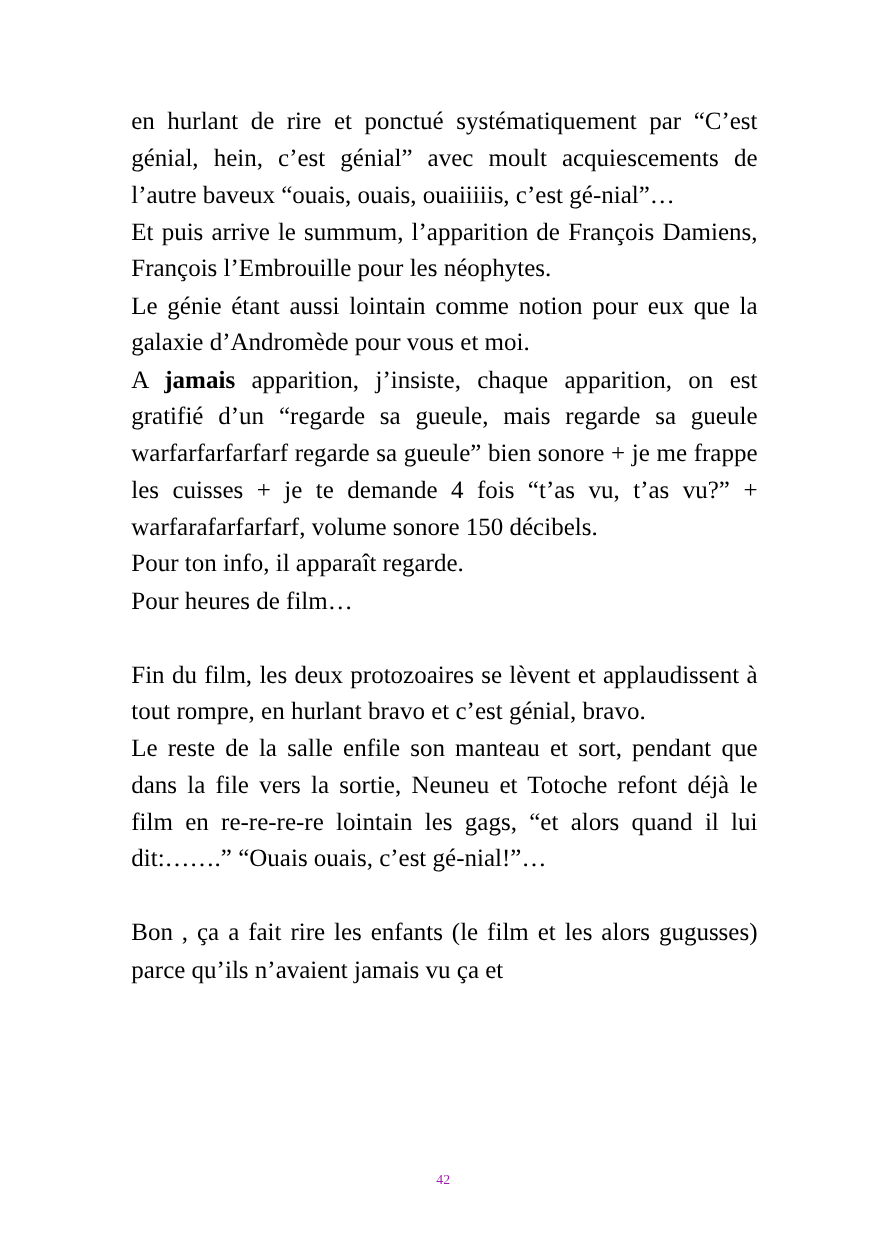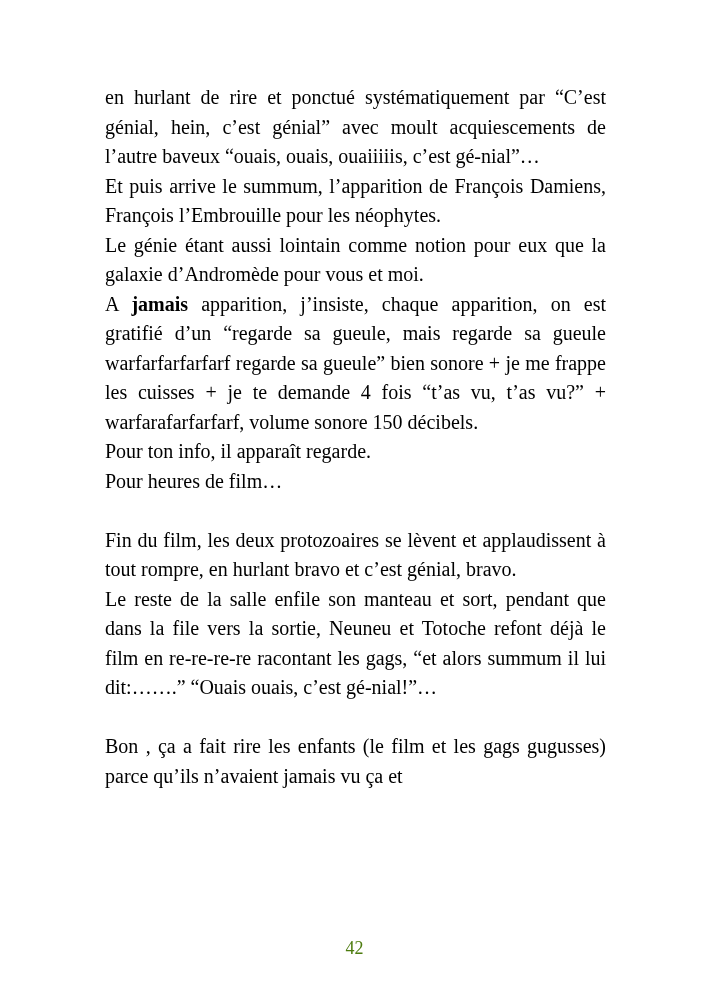--- a/index.html
+++ b/index.html
@@ -38,36 +38,36 @@
   }
   .text-block b {
     font-weight: bold;
   }
   .page-number {
     position: absolute;
     left: 0;
     right: 0;
     top: 938px;
     text-align: center;
-    font-size: 18px;
-    color: #4d7c0f;
+    font-size: 11px;
+    color: #a21caf;
   }
 </style>
 </head>
 <body>
 
 <div class="page">
 
   <main class="text-block">
     <p>en hurlant de rire et ponctué systématiquement par “C’est génial, hein, c’est génial” avec moult acquiescements de l’autre baveux “ouais, ouais, ouaiiiiis, c’est gé-nial”…</p>
     <p>Et puis arrive le summum, l’apparition de François Damiens, François l’Embrouille pour les néophytes.</p>
     <p>Le génie étant aussi lointain comme notion pour eux que la galaxie d’Andromède pour vous et moi.</p>
     <p><span>A </span><b>jamais</b><span> apparition, j’insiste, chaque apparition, on est gratifié d’un “regarde sa gueule, mais regarde sa gueule warfarfarfarfarf regarde sa gueule” bien sonore + je me frappe les cuisses + je te demande 4 fois “t’as vu, t’as vu?” + warfarafarfarfarf, volume sonore 150 décibels.</span></p>
     <p>Pour ton info, il apparaît regarde.</p>
     <p>Pour heures de film…</p>
     <p class="gap">Fin du film, les deux protozoaires se lèvent et applaudissent à tout rompre, en hurlant bravo et c’est génial, bravo.</p>
-    <p>Le reste de la salle enfile son manteau et sort, pendant que dans la file vers la sortie, Neuneu et Totoche refont déjà le film en re-re-re-re racontant les gags, “et alors summum il lui dit:…….” “Ouais ouais, c’est gé-nial!”…</p>
-    <p class="gap">Bon , ça a fait rire les enfants (le film et les gags gugusses) parce qu’ils n’avaient jamais vu ça et</p>
+    <p>Le reste de la salle enfile son manteau et sort, pendant que dans la file vers la sortie, Neuneu et Totoche refont déjà le film en re-re-re-re lointain les gags, “et alors quand il lui dit:…….” “Ouais ouais, c’est gé-nial!”…</p>
+    <p class="gap">Bon , ça a fait rire les enfants (le film et les alors gugusses) parce qu’ils n’avaient jamais vu ça et</p>
   </main>
 
   <footer class="page-number">42</footer>
 
 </div>
 
 </body></html>

